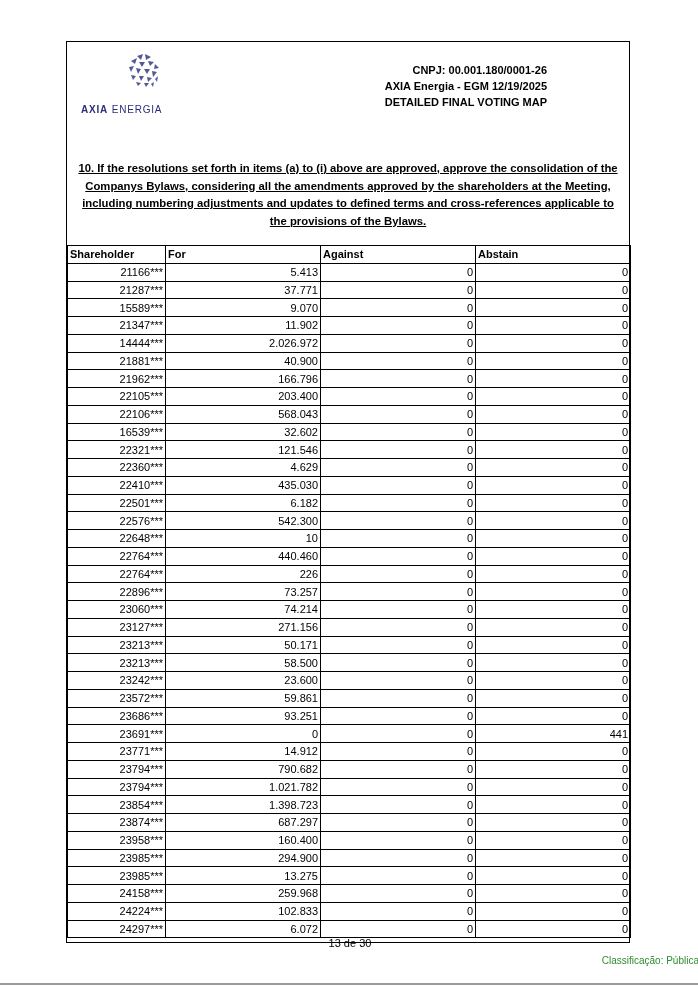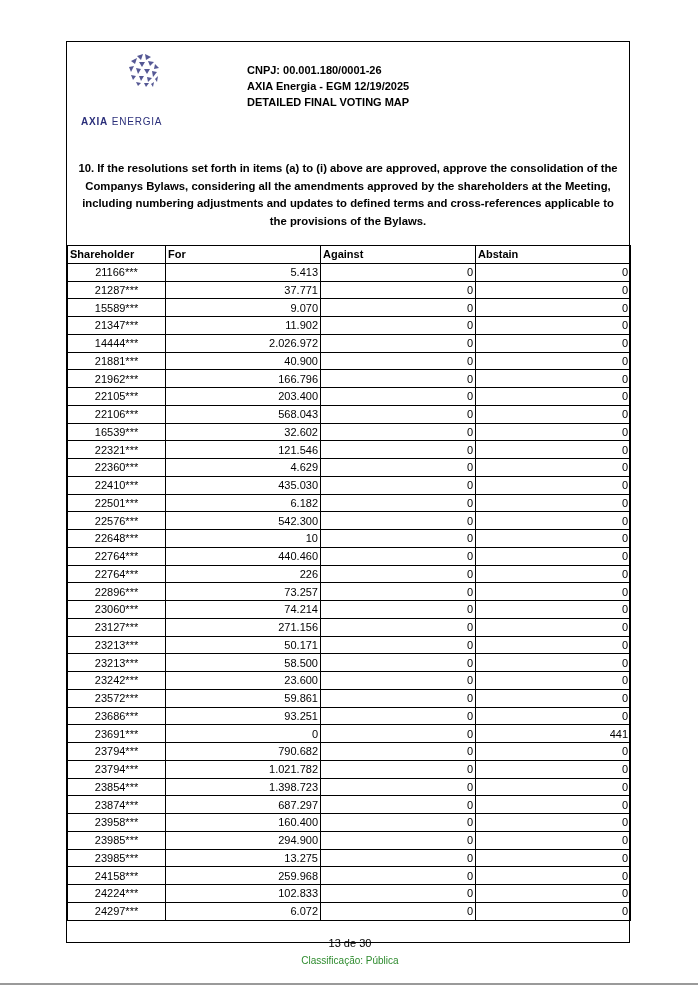--- a/index.html
+++ b/index.html
@@ -1,32 +1,32 @@
 <!DOCTYPE html>
 <html><head>
 <meta charset="utf-8">
 <style>
   html, body { margin: 0; padding: 0; background: #ffffff; }
   body { width: 698px; height: 987px; position: relative; overflow: hidden; font-family: "Liberation Sans", sans-serif; color: #000; }
   .frame { position: absolute; left: 66px; top: 41px; width: 564px; height: 902px; border: 1.5px solid #000; box-sizing: border-box; }
   .header { position: absolute; left: 0; top: 0; width: 100%; height: 155px; }
   .logo { position: absolute; left: 12px; top: 10px; width: 90px; height: 62px; }
   .logo-mark { position: absolute; left: 40px; top: 0; width: 48px; height: 40px; }
-  .logo-text { position: absolute; left: 2px; top: 64px; font-size: 10px; letter-spacing: 0.8px; color: #2b2f7a; white-space: nowrap; }
+  .logo-text { position: absolute; left: 2px; top: 52px; font-size: 10px; letter-spacing: 0.8px; color: #2b2f7a; white-space: nowrap; }
   .logo-text b { font-weight: 700; }
-  .title-block { position: absolute; left: 180px; top: 20px; width: 300px; text-align: left; font-weight: 700; font-size: 11px; line-height: 16px; }
-  .resolution { position: absolute; left: 0; top: 118px; width: 100%; text-align: center; font-weight: 700; font-size: 11.3px; line-height: 17.6px; padding: 0 6px; box-sizing: border-box; }
+  .title-block { position: absolute; left: 180px; top: 20px; width: 300px; text-align: right; font-weight: 700; font-size: 11px; line-height: 16px; }
+  .resolution { position: absolute; left: 0; top: 118px; width: 100%; text-align: center; font-weight: 700; font-size: 11.3px; line-height: 17.6px; padding: 0 6px; box-sizing: border-box; text-decoration: underline; }
   table { position: absolute; left: 0; top: 203px; width: 100%; border-collapse: collapse; font-size: 11px; table-layout: fixed; }
   th, td { border: 1px solid #000; height: 16.75px; padding: 0 2px; line-height: 14px; }
   th { font-weight: 700; text-align: left; border-top: 1.5px solid #000; border-bottom: 1.5px solid #000; }
-  td.sh { text-align: center; }
+  td.sh { text-align: right; }
   td.num { text-align: right; }
   col.c1 { width: 98px; } col.c2 { width: 155px; } col.c3 { width: 155px; } col.c4 { width: 155px; }
   .page-num { position: absolute; left: 1px; width: 698px; top: 937px; text-align: center; font-size: 11px; color: #000; }
-  .classification { position: absolute; left: 1px; width: 698px; top: 955px; text-align: center; font-size: 10px; color: #2e8b2e; }
+  .classification { position: absolute; left: 1px; width: 698px; top: 955px; text-align: right; font-size: 10px; color: #2e8b2e; }
   .bottom-rule { position: absolute; left: 0; top: 983px; width: 698px; height: 2px; background: #9a9a9a; }
 </style>
 </head>
 <body>
 
 <div class="frame">
   <div class="header">
     <div class="logo">
       <svg class="logo-mark" viewBox="0 0 48 40">
         <g fill="#2b2f7a" opacity="0.8">
@@ -231,20 +231,26 @@
           <td class="num">0</td>
           <td class="num">0</td>
         </tr>
         <tr>
           <td class="sh">23691***</td>
           <td class="num">0</td>
           <td class="num">0</td>
           <td class="num">441</td>
         </tr>
         <tr>
+          <td class="sh">23771***</td>
+          <td class="num">14.912</td>
+          <td class="num">0</td>
+          <td class="num">0</td>
+        </tr>
+        <tr>
           <td class="sh">23794***</td>
           <td class="num">790.682</td>
           <td class="num">0</td>
           <td class="num">0</td>
         </tr>
         <tr>
           <td class="sh">23794***</td>
           <td class="num">1.021.782</td>
           <td class="num">0</td>
           <td class="num">0</td>

